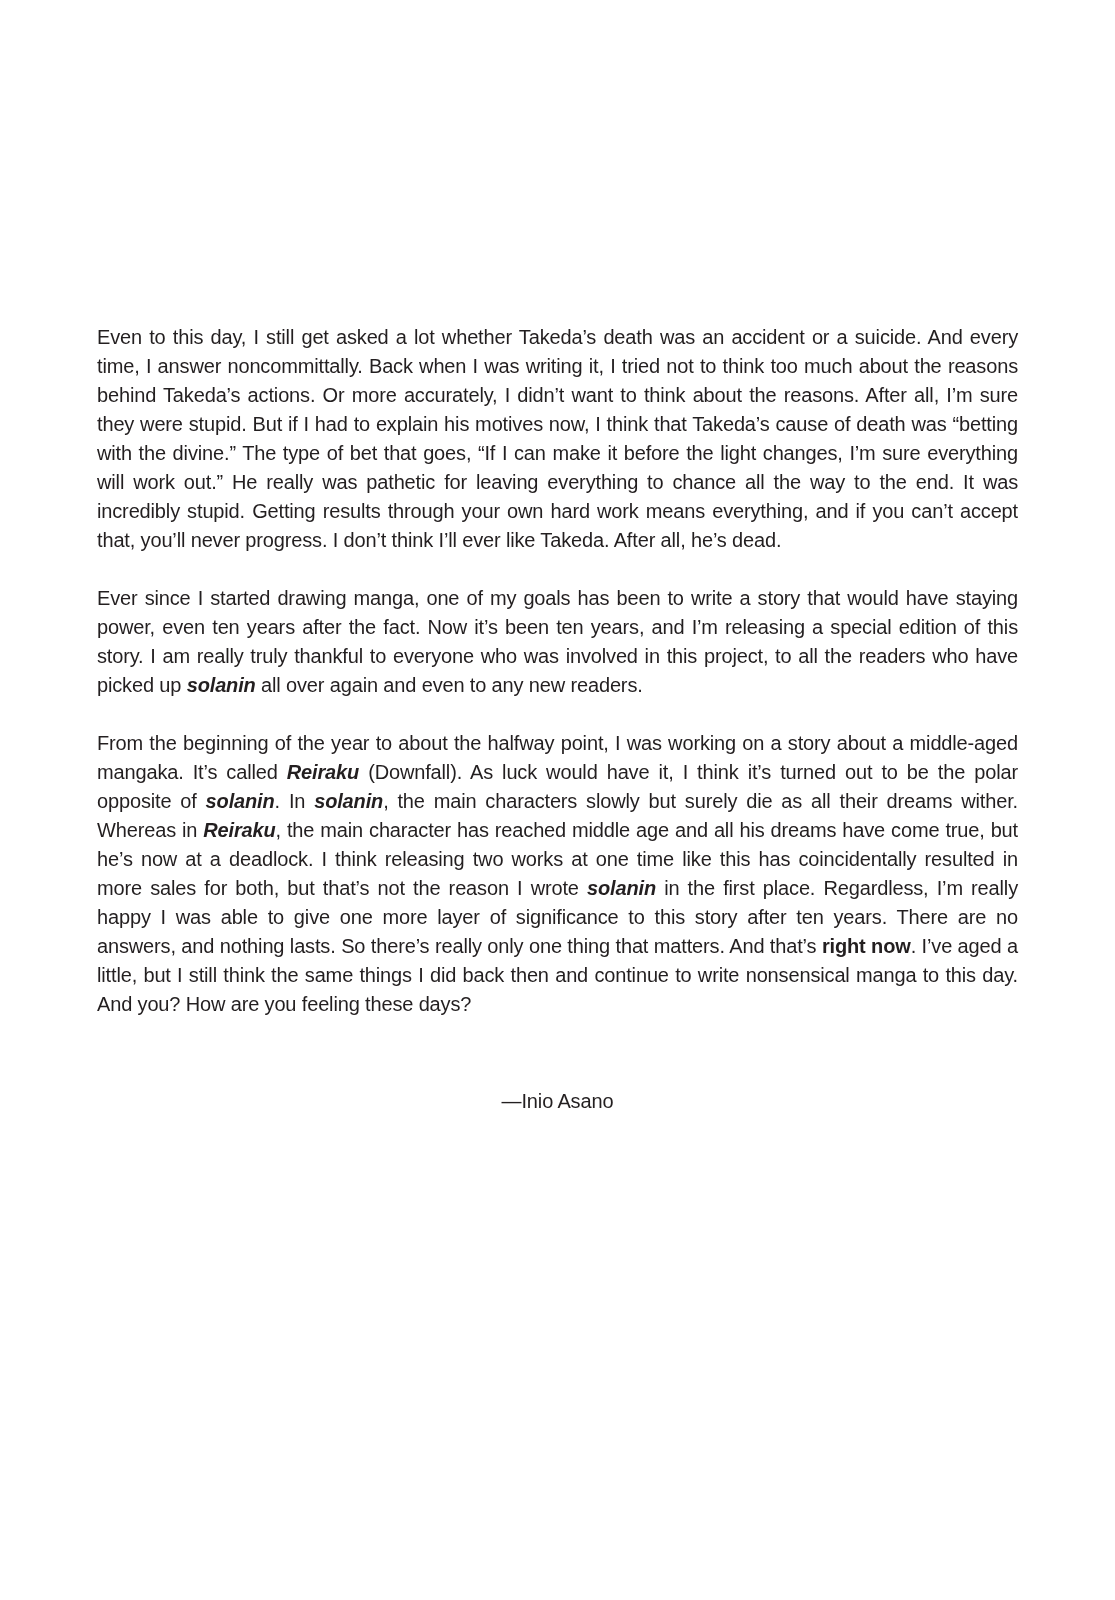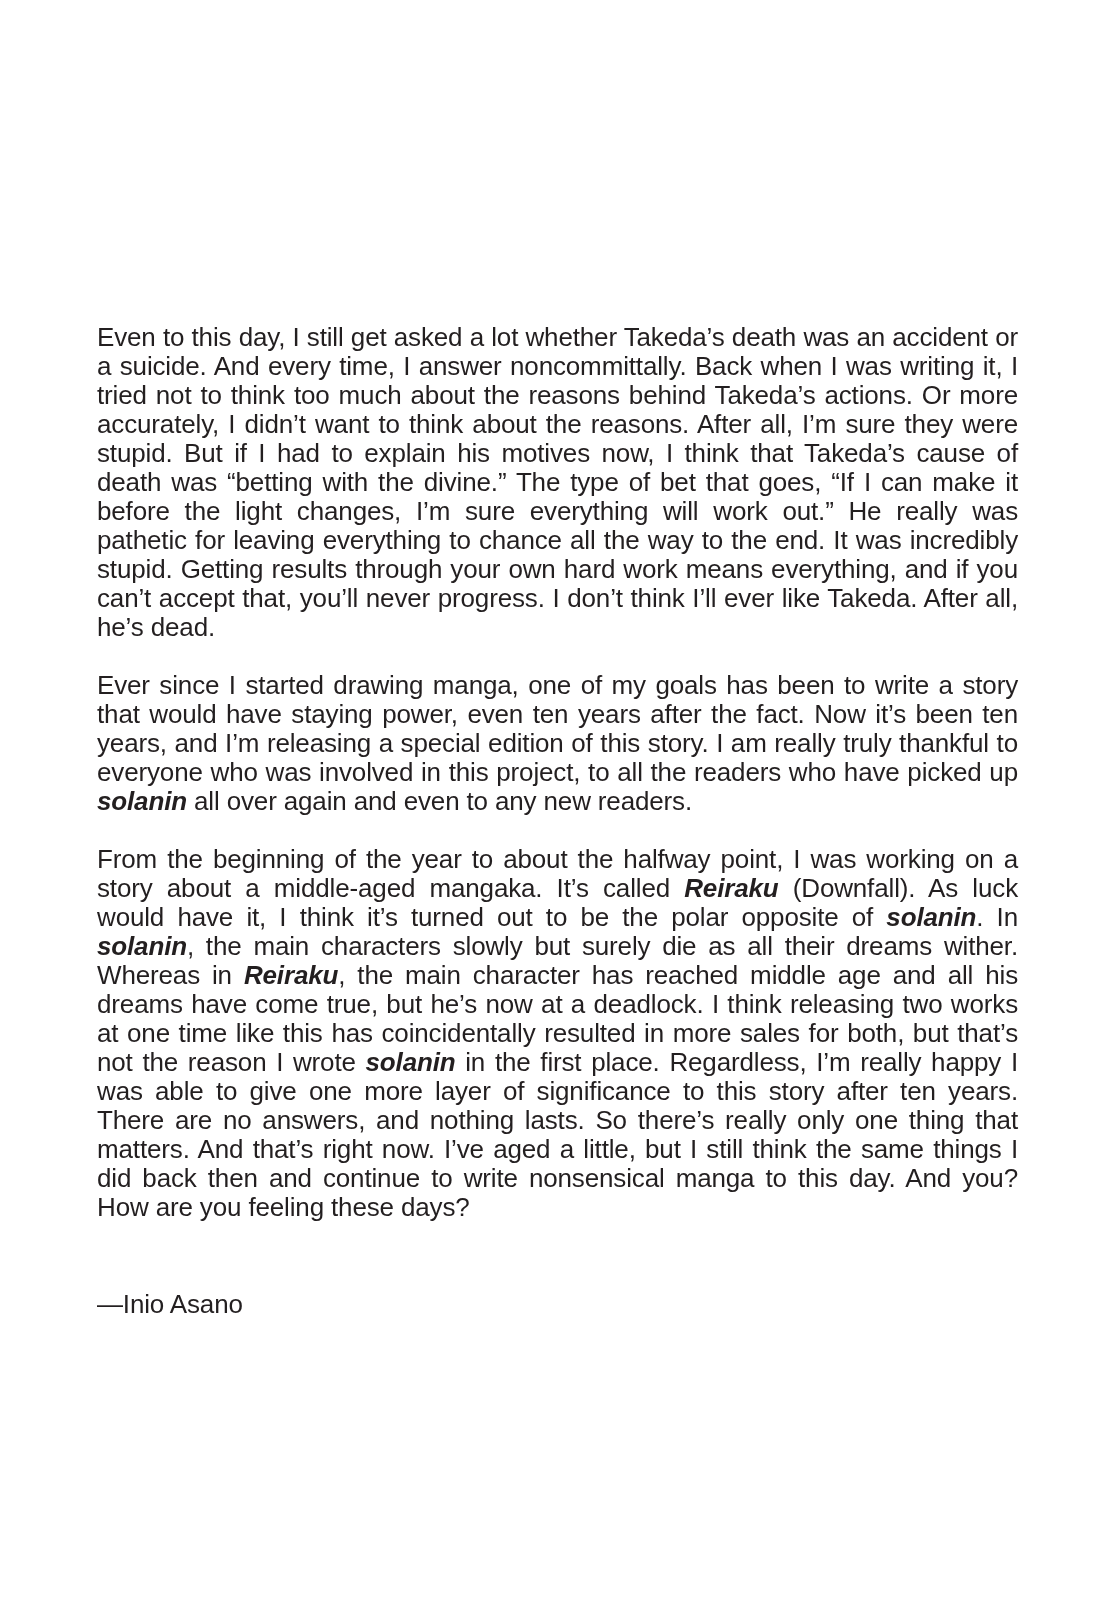--- a/index.html
+++ b/index.html
@@ -13,34 +13,34 @@
     overflow: hidden;
   }
   .page {
     box-sizing: border-box;
     width: 1115px;
     height: 1600px;
     padding: 323px 97px 0 97px;
     background: #ffffff;
     color: #231f20;
     font-family: "Liberation Sans", "DejaVu Sans", sans-serif;
-    font-size: 26px;
+    font-size: 20px;
     line-height: 29px;
     letter-spacing: -0.15px;
   }
   .para {
     margin: 0 0 29px 0;
     text-align: justify;
   }
   .seg-normal { font-style: normal; font-weight: normal; }
   .seg-italic { font-style: italic; font-weight: bold; }
-  .seg-bold   { font-style: normal; font-weight: normal; }
+  .seg-bold   { font-style: normal; font-weight: bold; }
   .signature {
     margin: 68px 0 0 0;
-    text-align: left;
+    text-align: center;
   }
 </style>
 </head>
 <body>
 
 <main class="page" style="background: rgb(255, 255, 255); color: rgb(35, 31, 32);">
   <section id="paragraphs">
       <p class="para"><span class="seg-normal">Even to this day, I still get asked a lot whether Takeda’s death was an accident or a suicide. And every time, I answer noncommittally. Back when I was writing it, I tried not to think too much about the reasons behind Takeda’s actions. Or more accurately, I didn’t want to think about the reasons. After all, I’m sure they were stupid. But if I had to explain his motives now, I think that Takeda’s cause of death was “betting with the divine.” The type of bet that goes, “If I can make it before the light changes, I’m sure everything will work out.” He really was pathetic for leaving everything to chance all the way to the end. It was incredibly stupid. Getting results through your own hard work means everything, and if you can’t accept that, you’ll never progress. I don’t think I’ll ever like Takeda. After all, he’s dead.</span></p>
       <p class="para"><span class="seg-normal">Ever since I started drawing manga, one of my goals has been to write a story that would have staying power, even ten years after the fact. Now it’s been ten years, and I’m releasing a special edition of this story. I am really truly thankful to everyone who was involved in this project, to all the readers who have picked up </span><span class="seg-italic">solanin</span><span class="seg-normal"> all over again and even to any new readers.</span></p>
       <p class="para"><span class="seg-normal">From the beginning of the year to about the halfway point, I was working on a story about a middle-aged mangaka. It’s called </span><span class="seg-italic">Reiraku</span><span class="seg-normal"> (Downfall). As luck would have it, I think it’s turned out to be the polar opposite of </span><span class="seg-italic">solanin</span><span class="seg-normal">. In </span><span class="seg-italic">solanin</span><span class="seg-normal">, the main characters slowly but surely die as all their dreams wither. Whereas in </span><span class="seg-italic">Reiraku</span><span class="seg-normal">, the main character has reached middle age and all his dreams have come true, but he’s now at a deadlock. I think releasing two works at one time like this has coincidentally resulted in more sales for both, but that’s not the reason I wrote </span><span class="seg-italic">solanin</span><span class="seg-normal"> in the first place. Regardless, I’m really happy I was able to give one more layer of significance to this story after ten years. There are no answers, and nothing lasts. So there’s really only one thing that matters. And that’s </span><span class="seg-bold">right now</span><span class="seg-normal">. I’ve aged a little, but I still think the same things I did back then and continue to write nonsensical manga to this day. And you? How are you feeling these days?</span></p>

